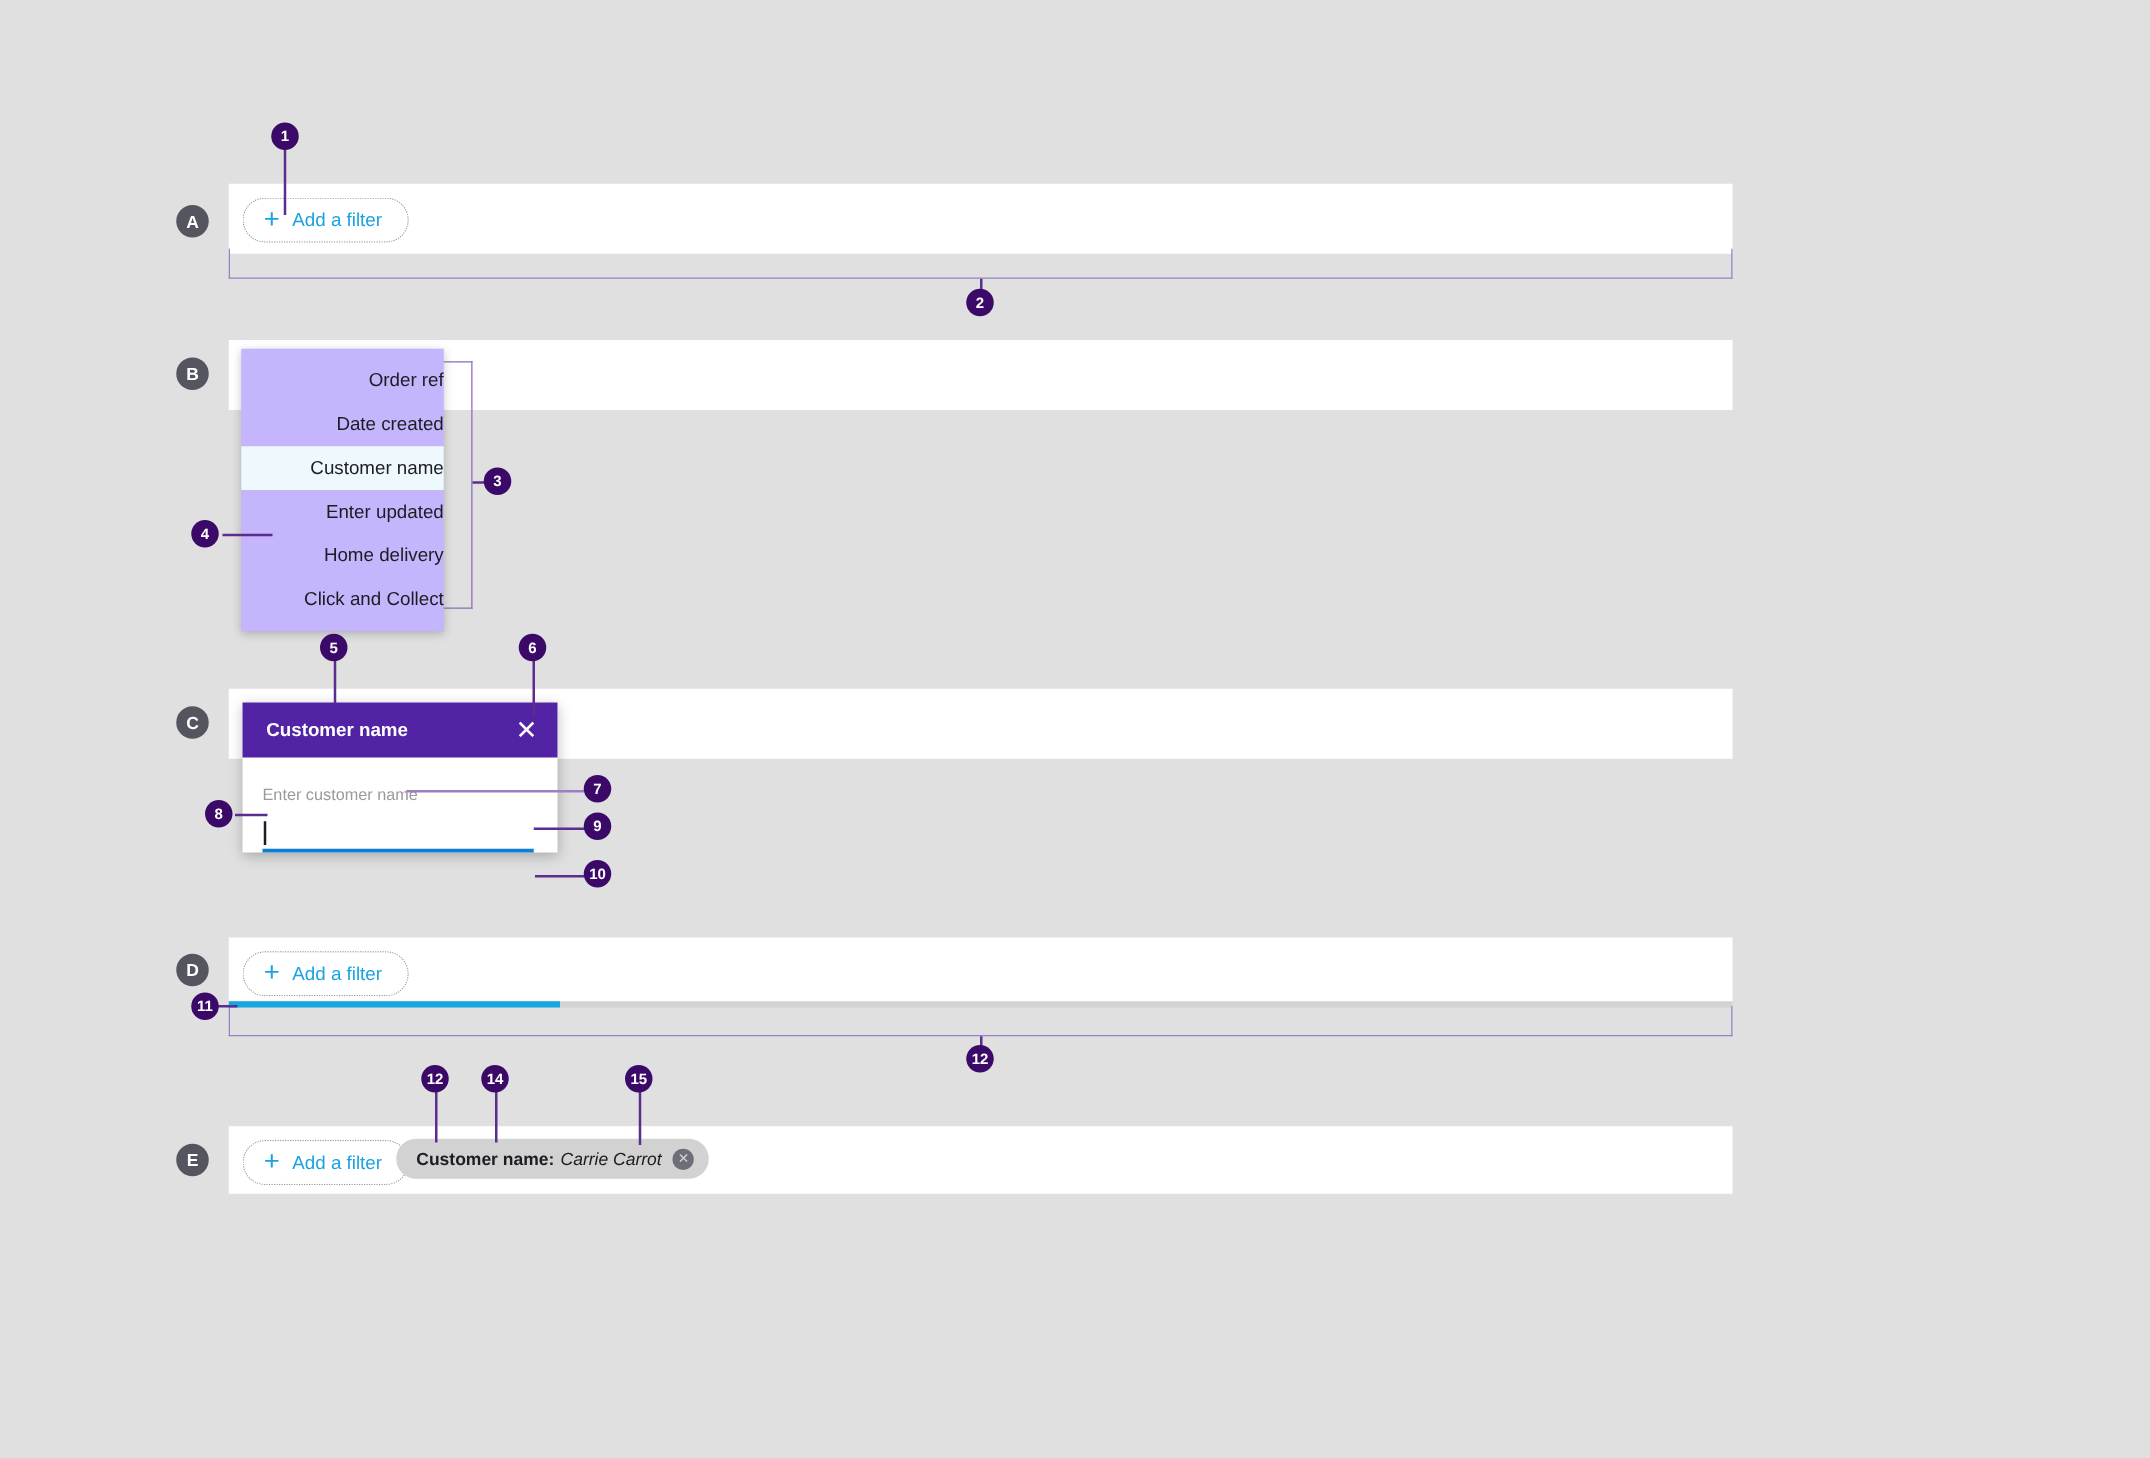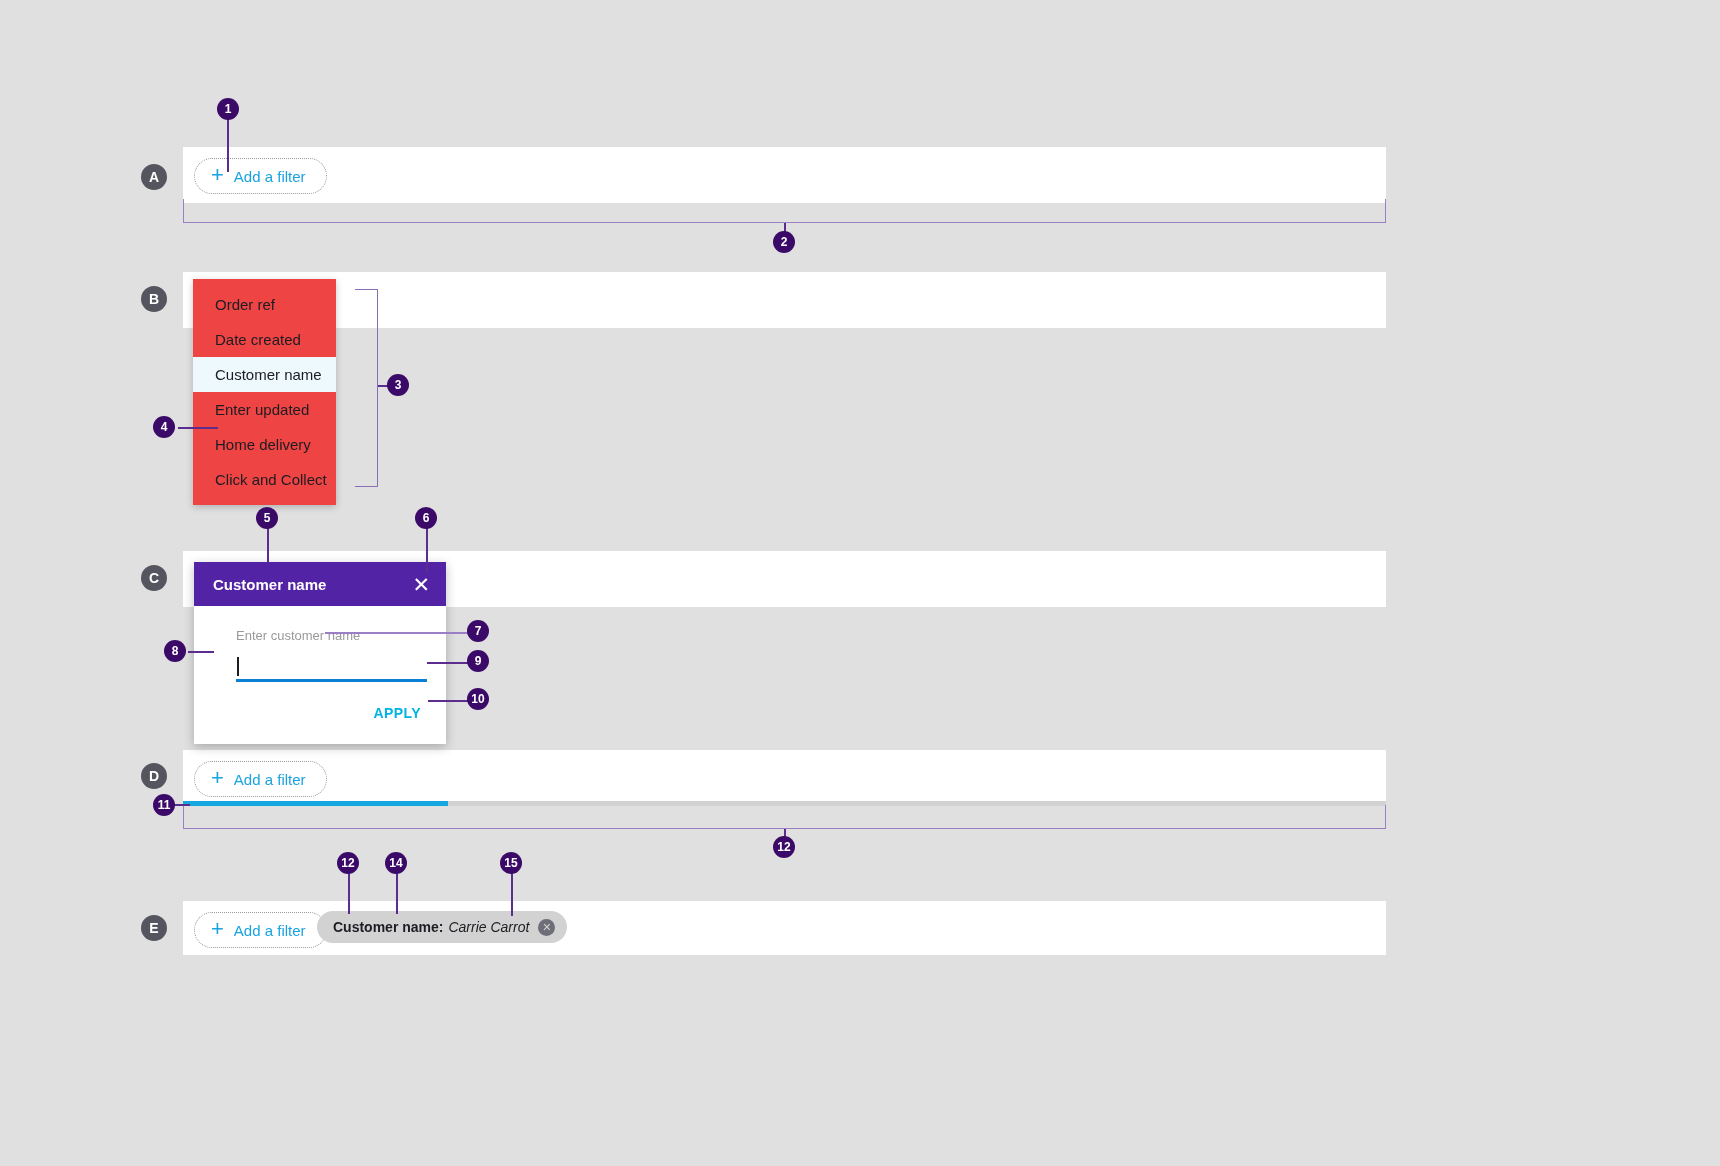--- a/index.html
+++ b/index.html
@@ -89,26 +89,27 @@
     font-size: 22px;
     line-height: 1;
     color: #1aa3e0;
     font-weight: 400;
     margin-top: -2px;
   }
 
   
   .dropdown {
     position: absolute;
-    background: #ef4444;
+    background: #c4b5fd;
     box-shadow: 0 2px 7px rgba(0,0,0,0.22);
     z-index: 20;
     padding: 8px 0;
-    width: 143px;
-    box-sizing: border-box;
+    width: 162px;
+    box-sizing: border-box;
+    text-align: right;
   }
   .dd-item {
     padding: 9px 0 9px 22px;
     font-size: 15px;
     color: #1c1c22;
     cursor: pointer;
     white-space: nowrap;
   }
   .dd-item.selected { background: #eef9fd; }
 
@@ -135,21 +136,21 @@
     font-size: 15px;
     font-weight: bold;
   }
   .modal-close {
     color: #ffffff;
     font-size: 21px;
     line-height: 1;
     cursor: pointer;
     font-weight: 300;
   }
-  .modal-body { padding: 22px 19px 0 6px; margin-left: 36px; }
+  .modal-body { padding: 22px 19px 0 16px; }
   .field-label {
     font-size: 13px;
     color: #9a9a9a;
     margin-bottom: 14px;
   }
   .field-line {
     position: relative;
     height: 22px;
     border-bottom: 3px solid #0b7fd4;
   }
@@ -272,23 +273,20 @@
     <div class="modal-head">
       <span class="modal-title">Customer name</span>
       <span class="modal-close">✕</span>
     </div>
     <div class="modal-body">
       <div class="field-label">Enter customer name</div>
       <div class="field-line">
         <span class="caret"></span>
       </div>
     </div>
-    <div class="modal-actions">
-      <button class="apply-btn">APPLY</button>
-    </div>
   </div>
 
   <div class="leader v" style="left:267px; top:527px; height:36px;"></div>
   <div class="marker" style="left:256px; top:507px;">5</div>
 
   <div class="leader v" style="left:426px; top:527px; height:46px;"></div>
   <div class="marker" style="left:415px; top:507px;">6</div>
 
   <div class="leader h leader-light" style="left:325px; top:632px; width:143px;"></div>
   <div class="marker" style="left:467px; top:620px;">7</div>

